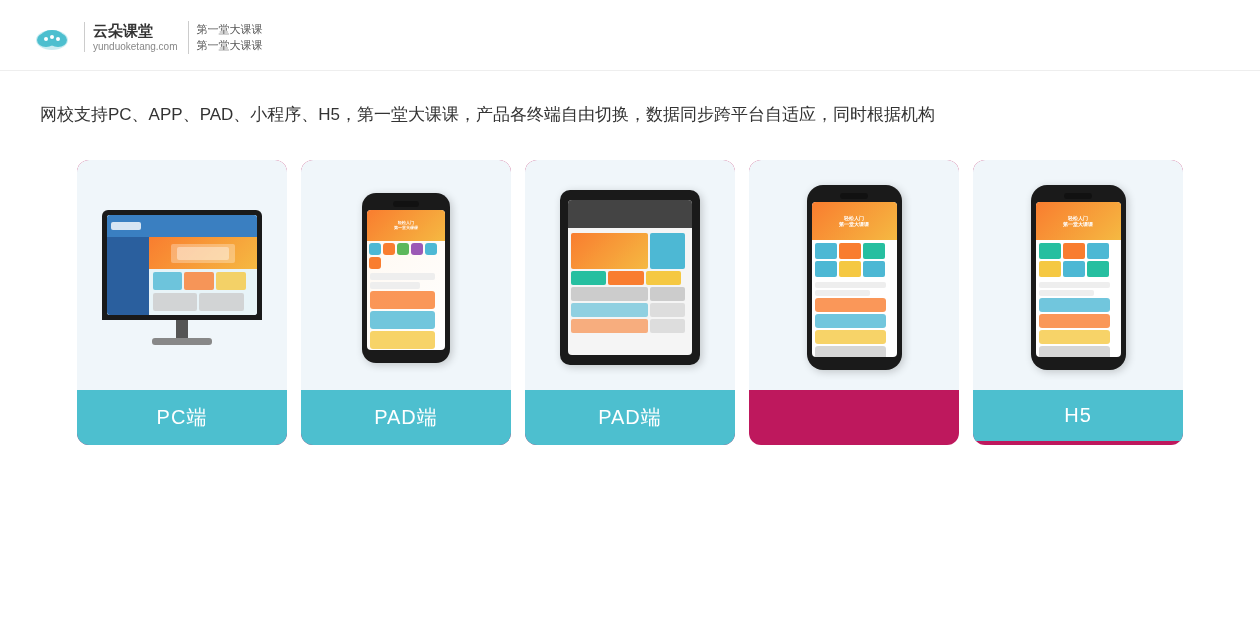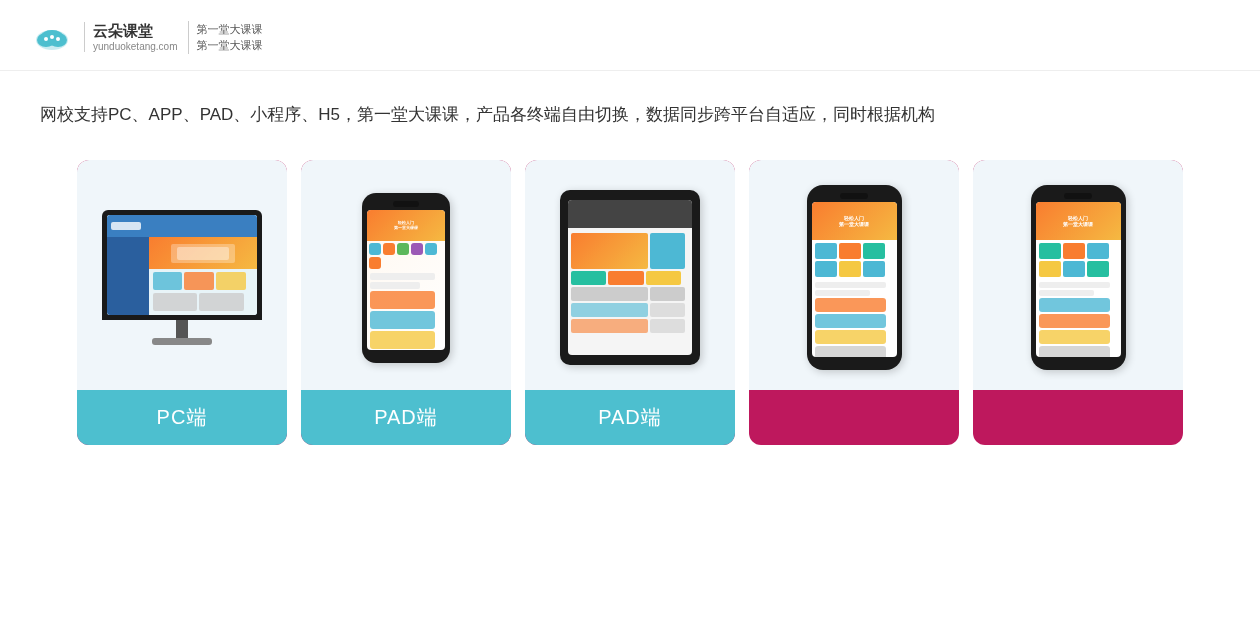--- a/index.html
+++ b/index.html
@@ -498,17 +498,18 @@
               <div style="width:90%;height:6px;background:#eee;border-radius:2px;"></div>
               <div style="width:70%;height:6px;background:#eee;border-radius:2px;"></div>
               <div style="width:90%;height:14px;background:#4db8d4;border-radius:3px;opacity:0.8;"></div>
               <div style="width:90%;height:14px;background:#f97d2f;border-radius:3px;opacity:0.8;"></div>
               <div style="width:90%;height:14px;background:#f5c842;border-radius:3px;opacity:0.8;"></div>
               <div style="width:90%;height:14px;background:#ccc;border-radius:3px;opacity:0.8;"></div>
             </div>
           </div>
         </div>
       </div>
+      <div class="card-label">H5</div>
     </div>
 
   </div>
 
 </div>
 
 </body></html>

